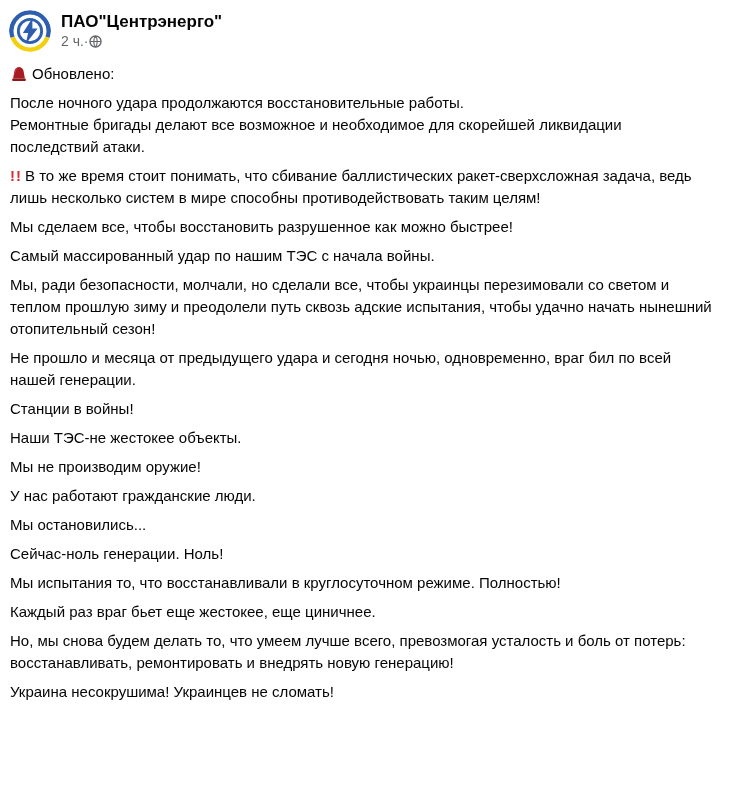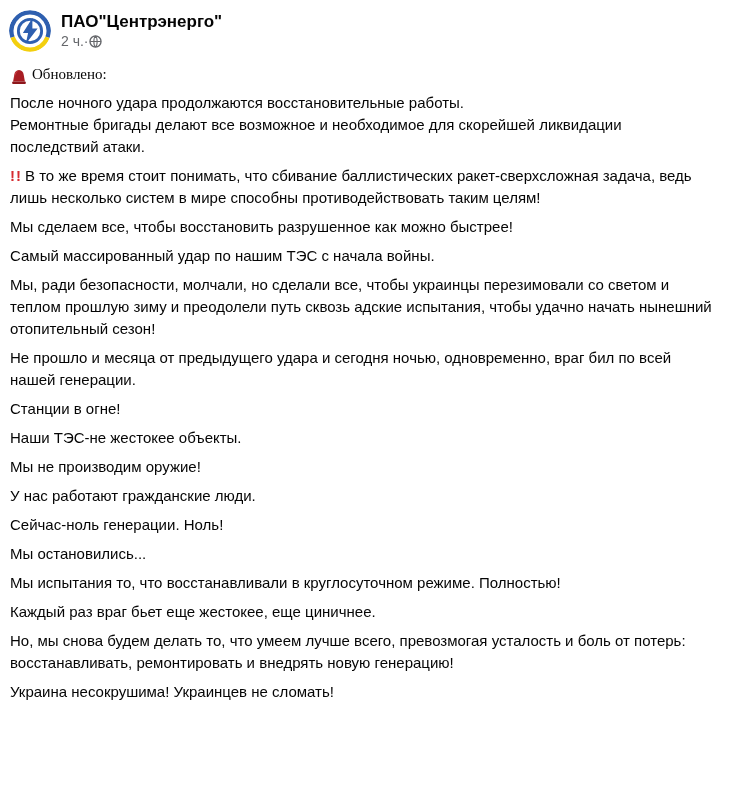--- a/index.html
+++ b/index.html
@@ -54,24 +54,23 @@
   .meta .dot { color: #65676b; }
   .globe { display: inline-flex; align-items: center; }
   
   .post-body {
     font-size: 15px;
     line-height: 22px;
     color: #050505;
   }
   .update-line {
     display: flex;
-    align-items: flex-end;
+    align-items: center;
     gap: 5px;
     margin: 3px 0 7px 2px;
-    font-family: Liberation Serif, serif;
   }
   .siren { display: inline-flex; flex: 0 0 auto; }
   .para {
     margin: 0 8px 7px 1px;
     white-space: pre-line;
   }
   .para:last-child { margin-bottom: 0; }
   .dbl-excl {
     color: #d62b2f;
     font-weight: 800;
@@ -121,26 +120,26 @@
       <span>Обновлено:</span>
     </p>
     <div id="post-paragraphs">
         <p class="para">После ночного удара продолжаются восстановительные работы.
 Ремонтные бригады делают все возможное и необходимое для скорейшей ликвидации последствий атаки.</p>
         <p class="para"><span class="dbl-excl">!!</span>В то же время стоит понимать, что сбивание баллистических ракет-сверхсложная задача, ведь лишь несколько систем в мире способны противодействовать таким целям!</p>
         <p class="para">Мы сделаем все, чтобы восстановить разрушенное как можно быстрее!</p>
         <p class="para">Самый массированный удар по нашим ТЭС с начала войны.</p>
         <p class="para">Мы, ради безопасности, молчали, но сделали все, чтобы украинцы перезимовали со светом и теплом прошлую зиму и преодолели путь сквозь адские испытания, чтобы удачно начать нынешний отопительный сезон!</p>
         <p class="para">Не прошло и месяца от предыдущего удара и сегодня ночью, одновременно, враг бил по всей нашей генерации.</p>
-        <p class="para">Станции в огне!</p>
+        <p class="para">Станции в войны!</p>
         <p class="para">Наши ТЭС-не жестокее объекты.</p>
         <p class="para">Мы не производим оружие!</p>
         <p class="para">У нас работают гражданские люди.</p>
+        <p class="para">Мы остановились...</p>
         <p class="para">Сейчас-ноль генерации. Ноль!</p>
-        <p class="para">Мы остановились...</p>
         <p class="para">Мы испытания то, что восстанавливали в круглосуточном режиме. Полностью!</p>
         <p class="para">Каждый раз враг бьет еще жестокее, еще циничнее.</p>
         <p class="para">Но, мы снова будем делать то, что умеем лучше всего, превозмогая усталость и боль от потерь: восстанавливать, ремонтировать и внедрять новую генерацию!</p>
         <p class="para">Украина несокрушима! Украинцев не сломать!</p>
       </div>
   </div>
 
 </div>
 
 </body></html>

